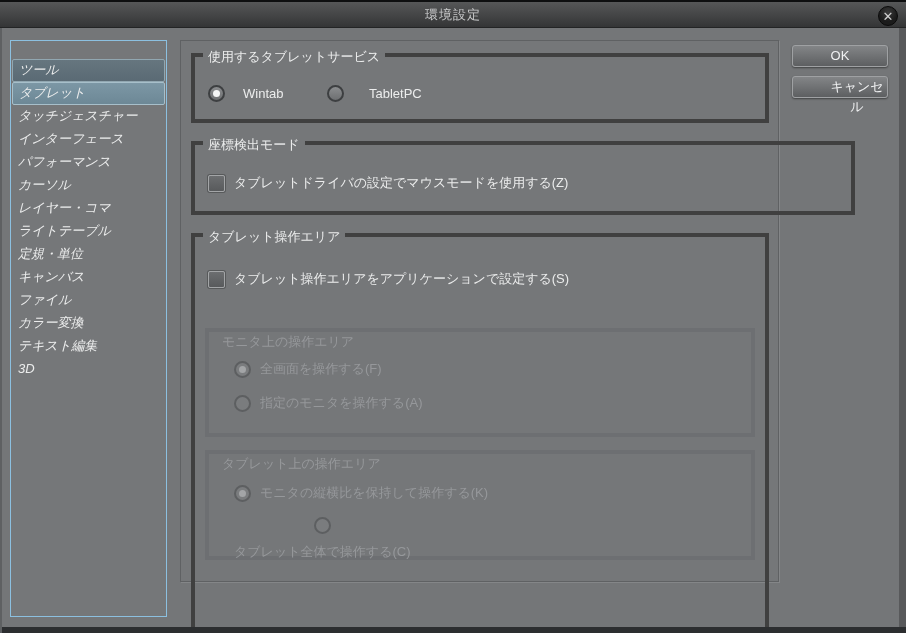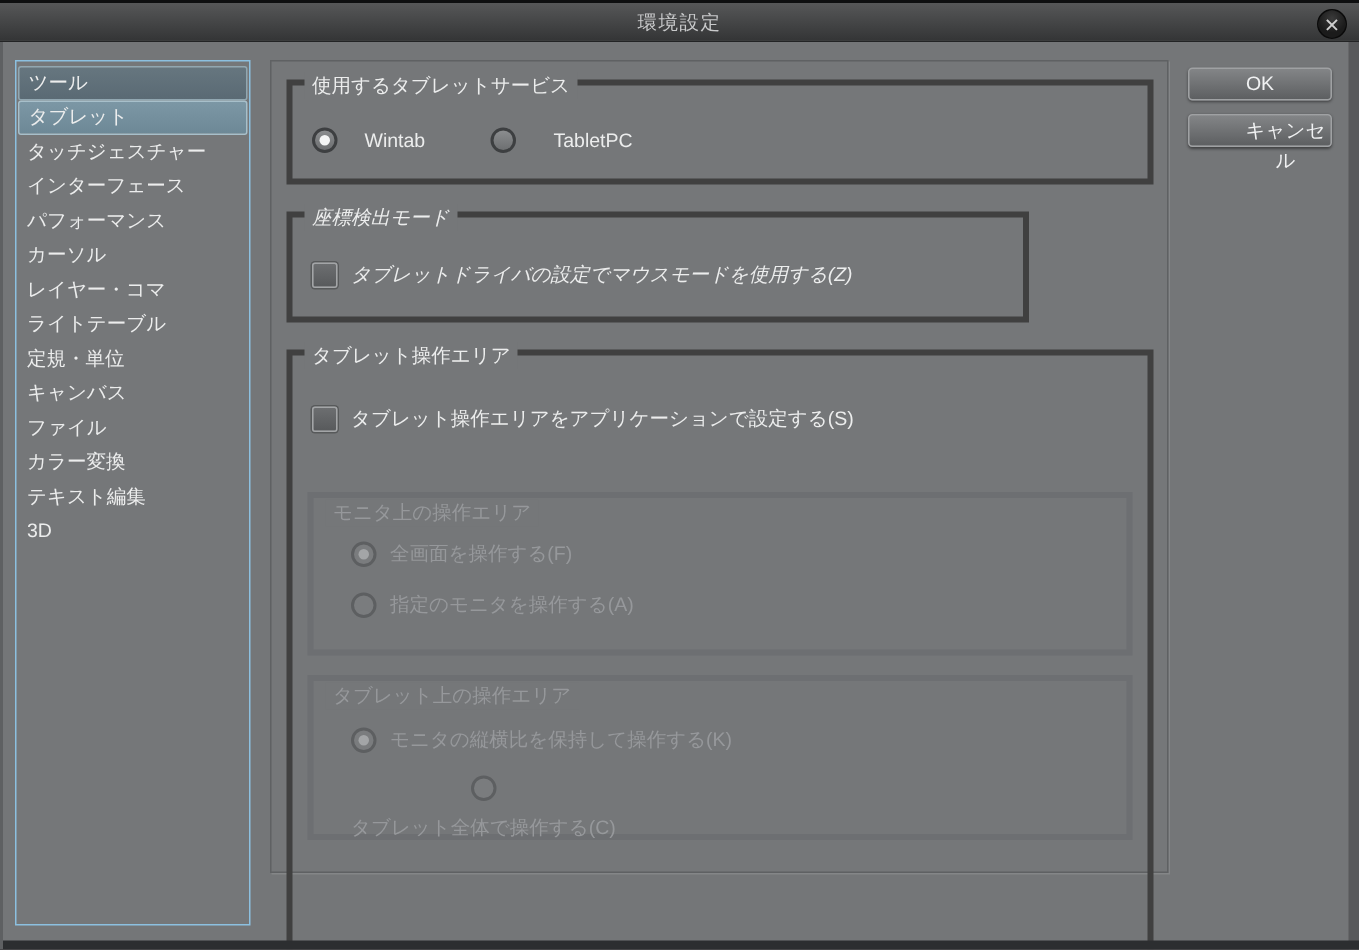--- a/index.html
+++ b/index.html
@@ -31,21 +31,22 @@
     border:1px solid #0a0a0a;
     color:#cfcfcf; font-size:13px; font-weight:bold;
     display:flex; align-items:center; justify-content:center;
     line-height:1; cursor:default;
   }
 
   
   .sidebar {
     position:absolute; left:10px; top:40px; width:157px; height:577px;
     border:1px solid #8cc0e0; background:#757779;
-    padding-top:3px;
+    padding-top:18px;
+    font-style:italic;
   }
   .side-item {
     height:23px; line-height:21px; font-size:13px; color:#eceded;
     padding:0 6px; margin:0 1px;
   }
   .side-item.focus {
     background: linear-gradient(#66767f, #5a6a74);
     border:1px solid #91a7b1; border-radius:2px; line-height:19px;
   }
   .side-item.selected {
@@ -145,21 +146,21 @@
       <div class="pair" style="left:13px; top:28px;gap:18px;">
         <span class="radio on"></span>
         <span class="lbl">Wintab</span>
       </div>
       <div class="pair" style="left:132px; top:28px;gap:25px;">
         <span class="radio"></span>
         <span class="lbl">TabletPC</span>
       </div>
     </div>
 
-    <div class="group" style="left:10px; top:100px; width:495px; height:74px;font-style:italic;">
+    <div class="group" style="left:10px; top:100px; width:664px; height:74px;">
       <span class="legend">座標検出モード</span>
       <div class="pair" style="left:13px; top:29px;">
         <span class="checkbox"></span>
         <span class="lbl">タブレットドライバの設定でマウスモードを使用する(Z)</span>
       </div>
     </div>
 
     <div class="group" style="left:10px; top:192px; width:578px; height:412px;">
       <span class="legend">タブレット操作エリア</span>
       <div class="pair" style="left:13px; top:33px;">

